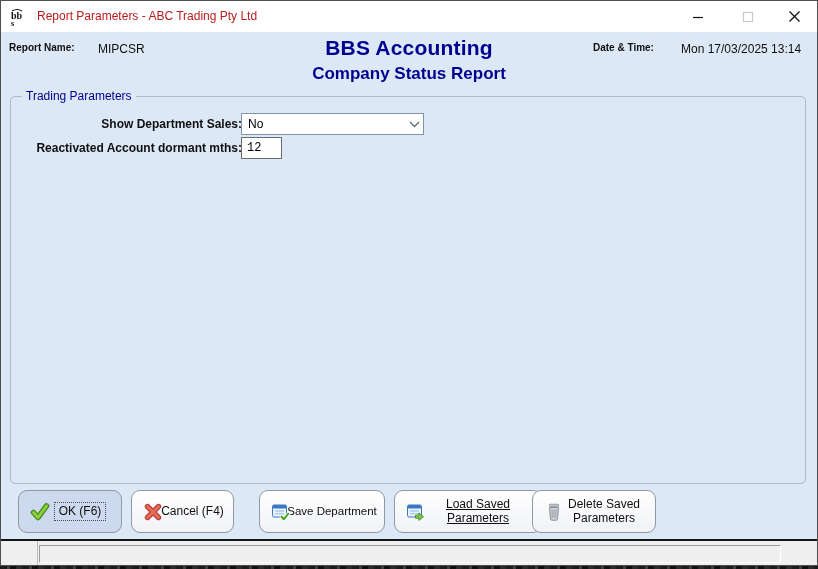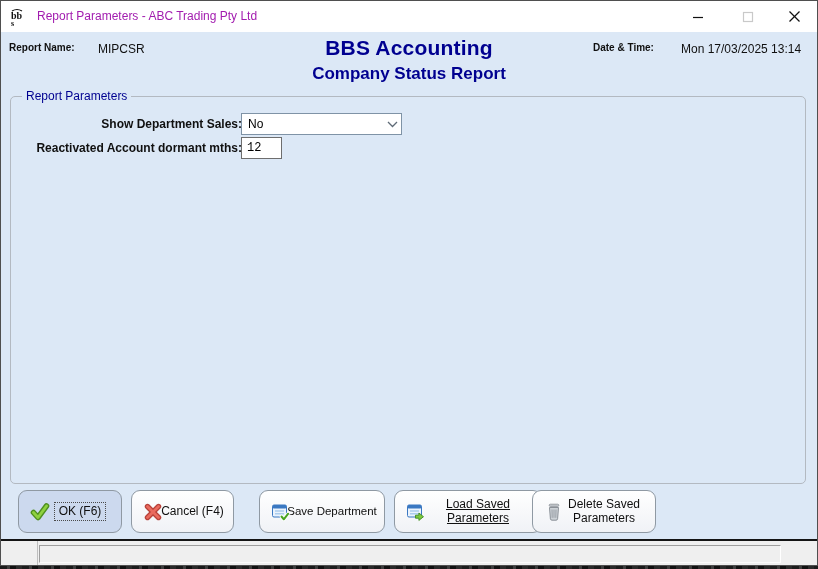--- a/index.html
+++ b/index.html
@@ -10,21 +10,21 @@
   }
   .window{
     position:absolute;left:0;top:0;width:818px;height:566px;
     box-sizing:border-box;border:1px solid #4f4f4f;background:#dce8f6;
   }
   
   .titlebar{position:absolute;left:0;top:0;width:816px;height:31px;background:#ffffff;}
   .titlebar .app-icon{position:absolute;left:7px;top:6px;width:20px;height:20px;}
   .titlebar .title-text{
     position:absolute;left:36px;top:0;height:31px;line-height:31px;
-    font-size:12px;color:#a21caf;white-space:nowrap;
+    font-size:12px;color:#b91c1c;white-space:nowrap;
   }
   .win-btn{
     position:absolute;top:0;width:46px;height:31px;display:flex;
     align-items:center;justify-content:center;background:transparent;border:0;
   }
   .win-btn svg{display:block;}
   
   .header{position:absolute;left:0;top:31px;width:816px;height:60px;}
   .hdr-label{position:absolute;font-size:10px;font-weight:bold;color:#101010;white-space:nowrap;}
   .hdr-value{position:absolute;font-size:12px;color:#101010;white-space:nowrap;}
@@ -43,21 +43,21 @@
   }
   .groupbox .legend{
     position:absolute;left:11px;top:-8px;background:#dce8f6;padding:0 4px;
     font-size:12px;color:#000090;white-space:nowrap;
   }
   .field-label{
     position:absolute;left:8px;width:233px;text-align:right;
     font-size:12px;font-weight:bold;color:#101010;white-space:nowrap;
   }
   .combo{
-    position:absolute;left:240px;top:112px;width:161px;height:22px;
+    position:absolute;left:240px;top:112px;width:183px;height:22px;
     box-sizing:border-box;background:#ffffff;border:1px solid #7f93a6;
     display:flex;align-items:center;cursor:default;
   }
   .combo .combo-text{flex:1;font-size:12px;color:#000;padding-left:6px;}
   .combo .combo-chevron{width:18px;display:flex;justify-content:center;}
   .text-input{
     position:absolute;left:240px;top:136px;width:41px;height:22px;
     box-sizing:border-box;border:1px solid #6e6e6e;background:#fff;
     font-family:Liberation Mono, monospace;font-size:12px;padding:0 0 0 5px;
   }
@@ -120,21 +120,21 @@
   <div class="header">
     <span class="hdr-label" style="left:8px;top:10px;">Report Name:</span>
     <span class="hdr-value" style="left:97px;top:10px;">MIPCSR</span>
     <div class="app-title">BBS Accounting</div>
     <div class="report-title">Company Status Report</div>
     <span class="hdr-label" style="left:592px;top:10px;">Date &amp; Time:</span>
     <span class="hdr-value" style="left:680px;top:10px;">Mon 17/03/2025 13:14</span>
   </div>
 
   <div class="groupbox">
-    <span class="legend">Report Parameters</span>
+    <span class="legend">Trading Parameters</span>
   </div>
 
   <span class="field-label" style="top:116px;">Show Department Sales:</span>
   <div class="combo">
     <span class="combo-text">No</span>
     <span class="combo-chevron">
       <svg width="11" height="7" viewBox="0 0 11 7">
           <polyline points="1,1 5.5,5.5 10,1" fill="none" stroke="#5f6b77" stroke-width="1.3"></polyline>
         </svg>
     </span>

